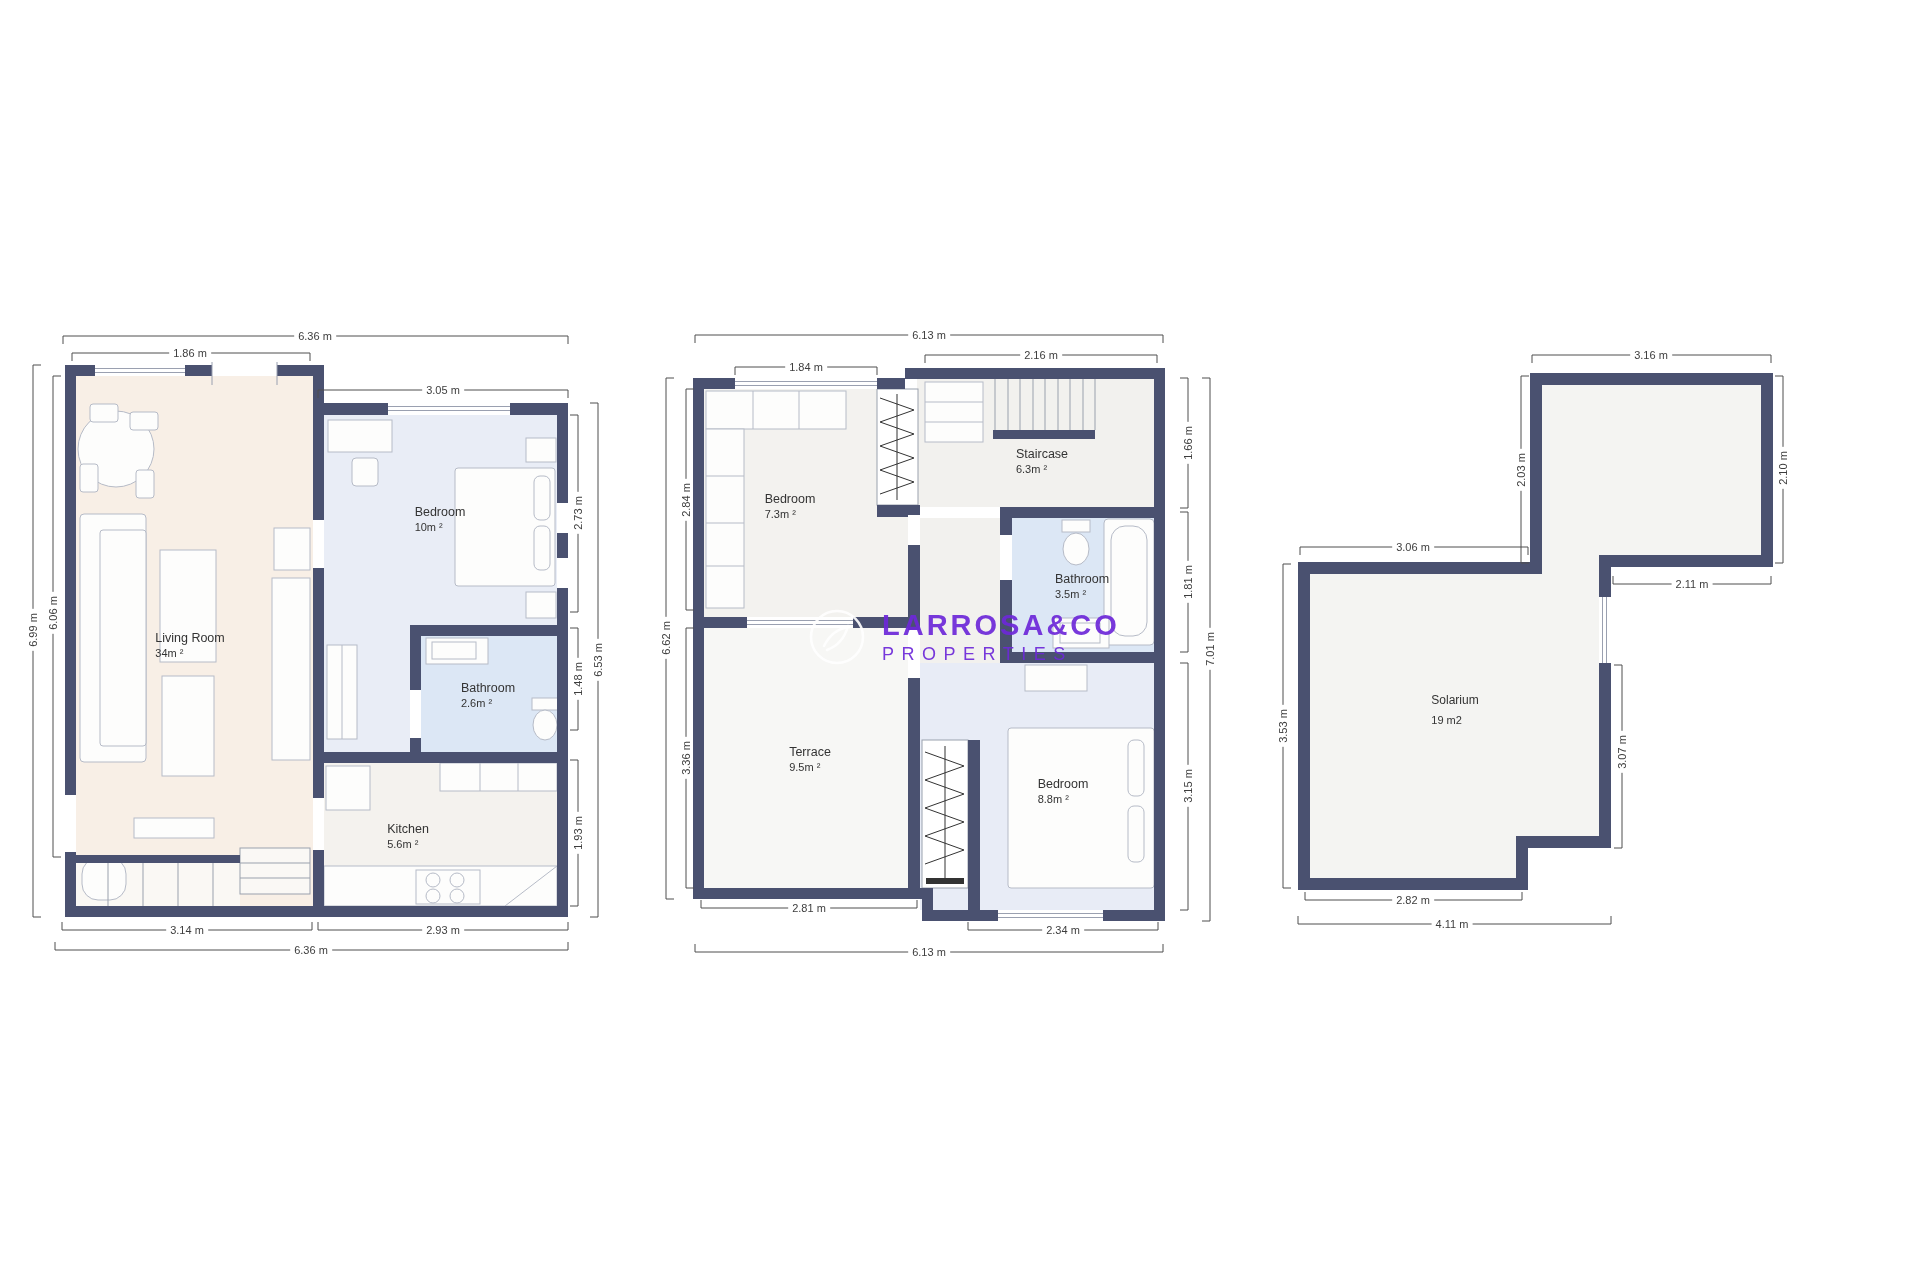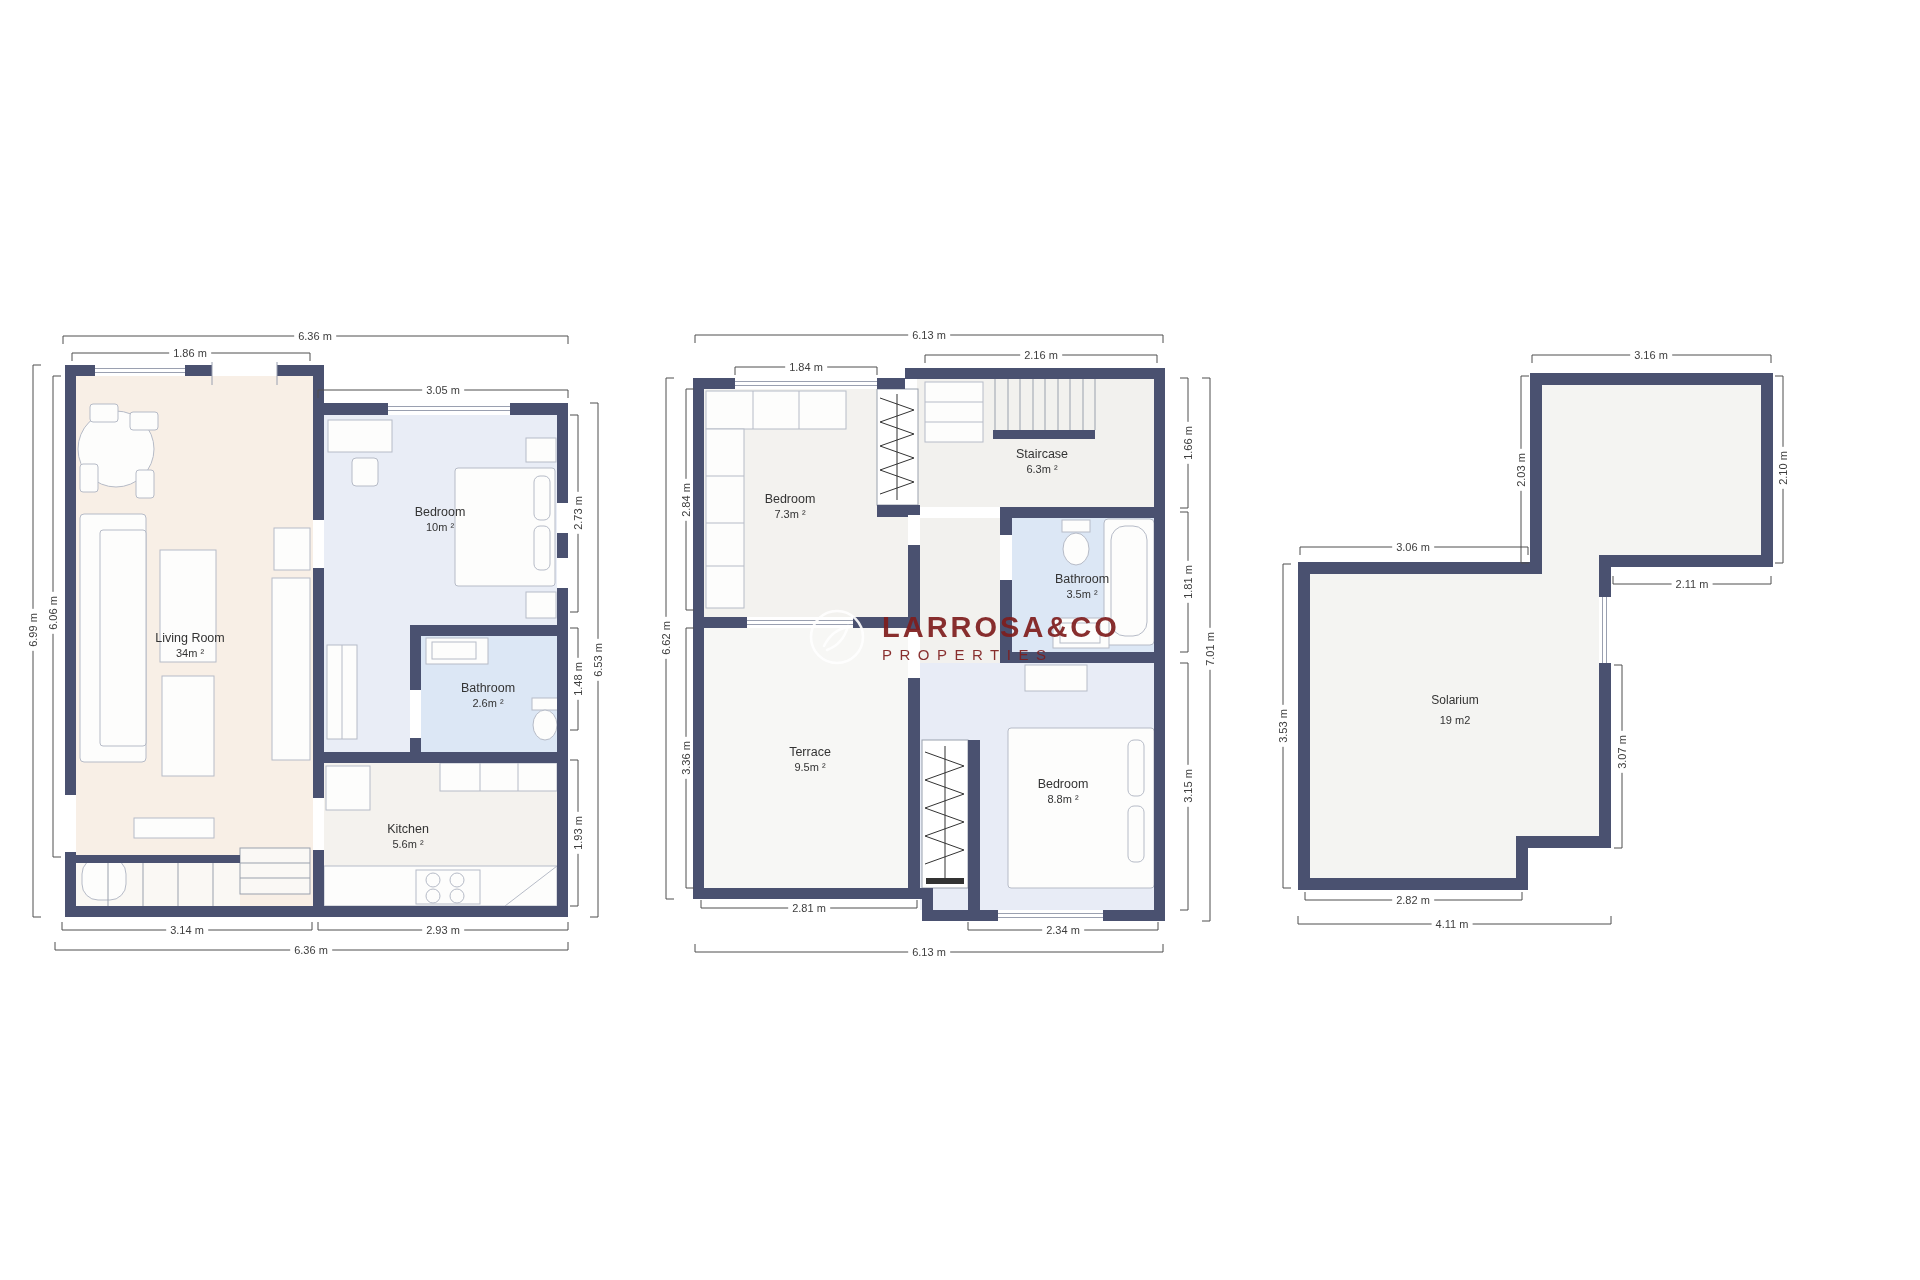--- a/index.html
+++ b/index.html
@@ -3,29 +3,29 @@
 <meta charset="utf-8">
 <style>
   *{box-sizing:border-box;margin:0;padding:0}
   html,body{background:#fff}
   #canvas{position:relative;width:1920px;height:1280px;background:#fff;
           font-family:"Liberation Sans",sans-serif;overflow:hidden}
   #plansvg{position:absolute;left:0;top:0}
   .lbl{position:absolute;transform:translate(-50%,-50%);font-size:11px;color:#3d3d3d;
        background:#fff;padding:0 4px;white-space:nowrap;line-height:13px}
   .lbl.v{transform:translate(-50%,-50%) rotate(-90deg)}
-  .room{position:absolute;transform:translate(-50%,-50%);text-align:center;color:#333;white-space:nowrap}
+  .room{position:absolute;transform:translate(-50%,-50%);color:#333;white-space:nowrap}
   .room .rname{font-size:12.5px;line-height:16px}
   .room .rarea{font-size:11px;line-height:14px}
   .room.big .rname{font-size:12px;line-height:22px}
   .room.big .rarea{font-size:11px;line-height:19px}
   #watermark{position:absolute;left:806px;top:606px;display:flex;align-items:center;gap:14px;
-             color:#7f1d1d;opacity:.92}
+             color:#6d28d9;opacity:.92}
   .wm-brand{font-size:29px;font-weight:700;letter-spacing:3px}
-  .wm-tagline{font-size:15px;letter-spacing:7.5px;margin-top:2px}
+  .wm-tagline{font-size:18px;letter-spacing:7.5px;margin-top:2px}
 </style>
 </head>
 <body>
 
 <div id="canvas">
 
 <svg id="plansvg" width="1920" height="1280" viewBox="0 0 1920 1280">
 
   <g>
 

